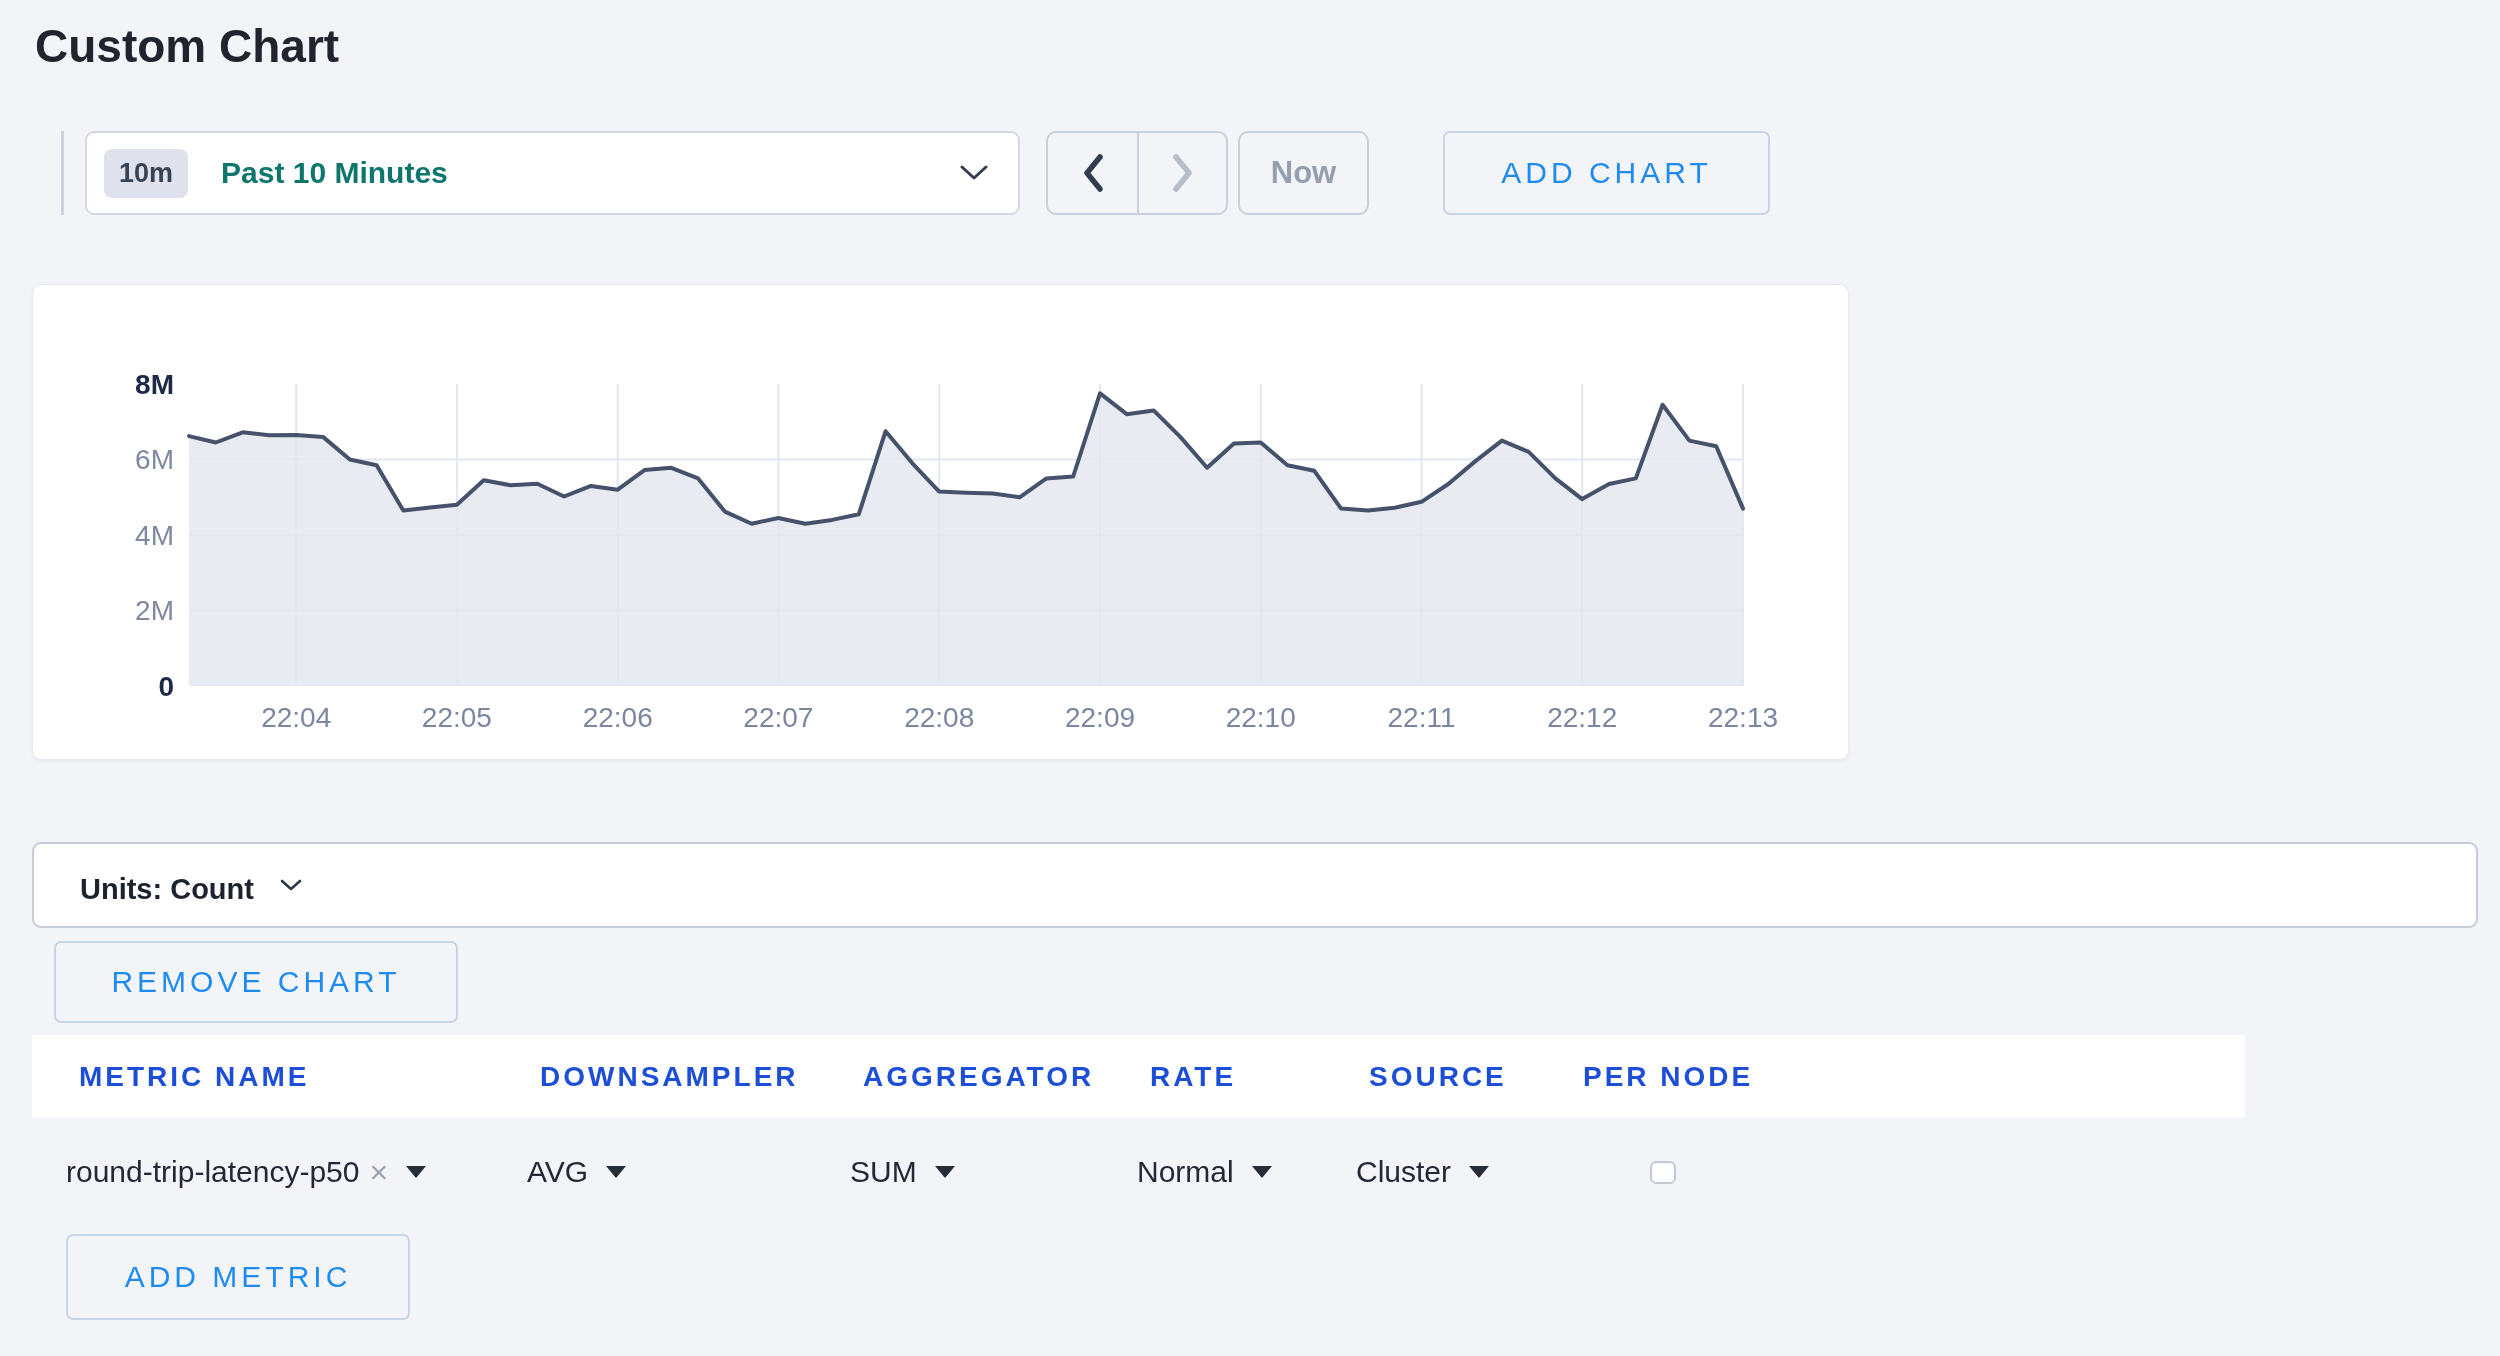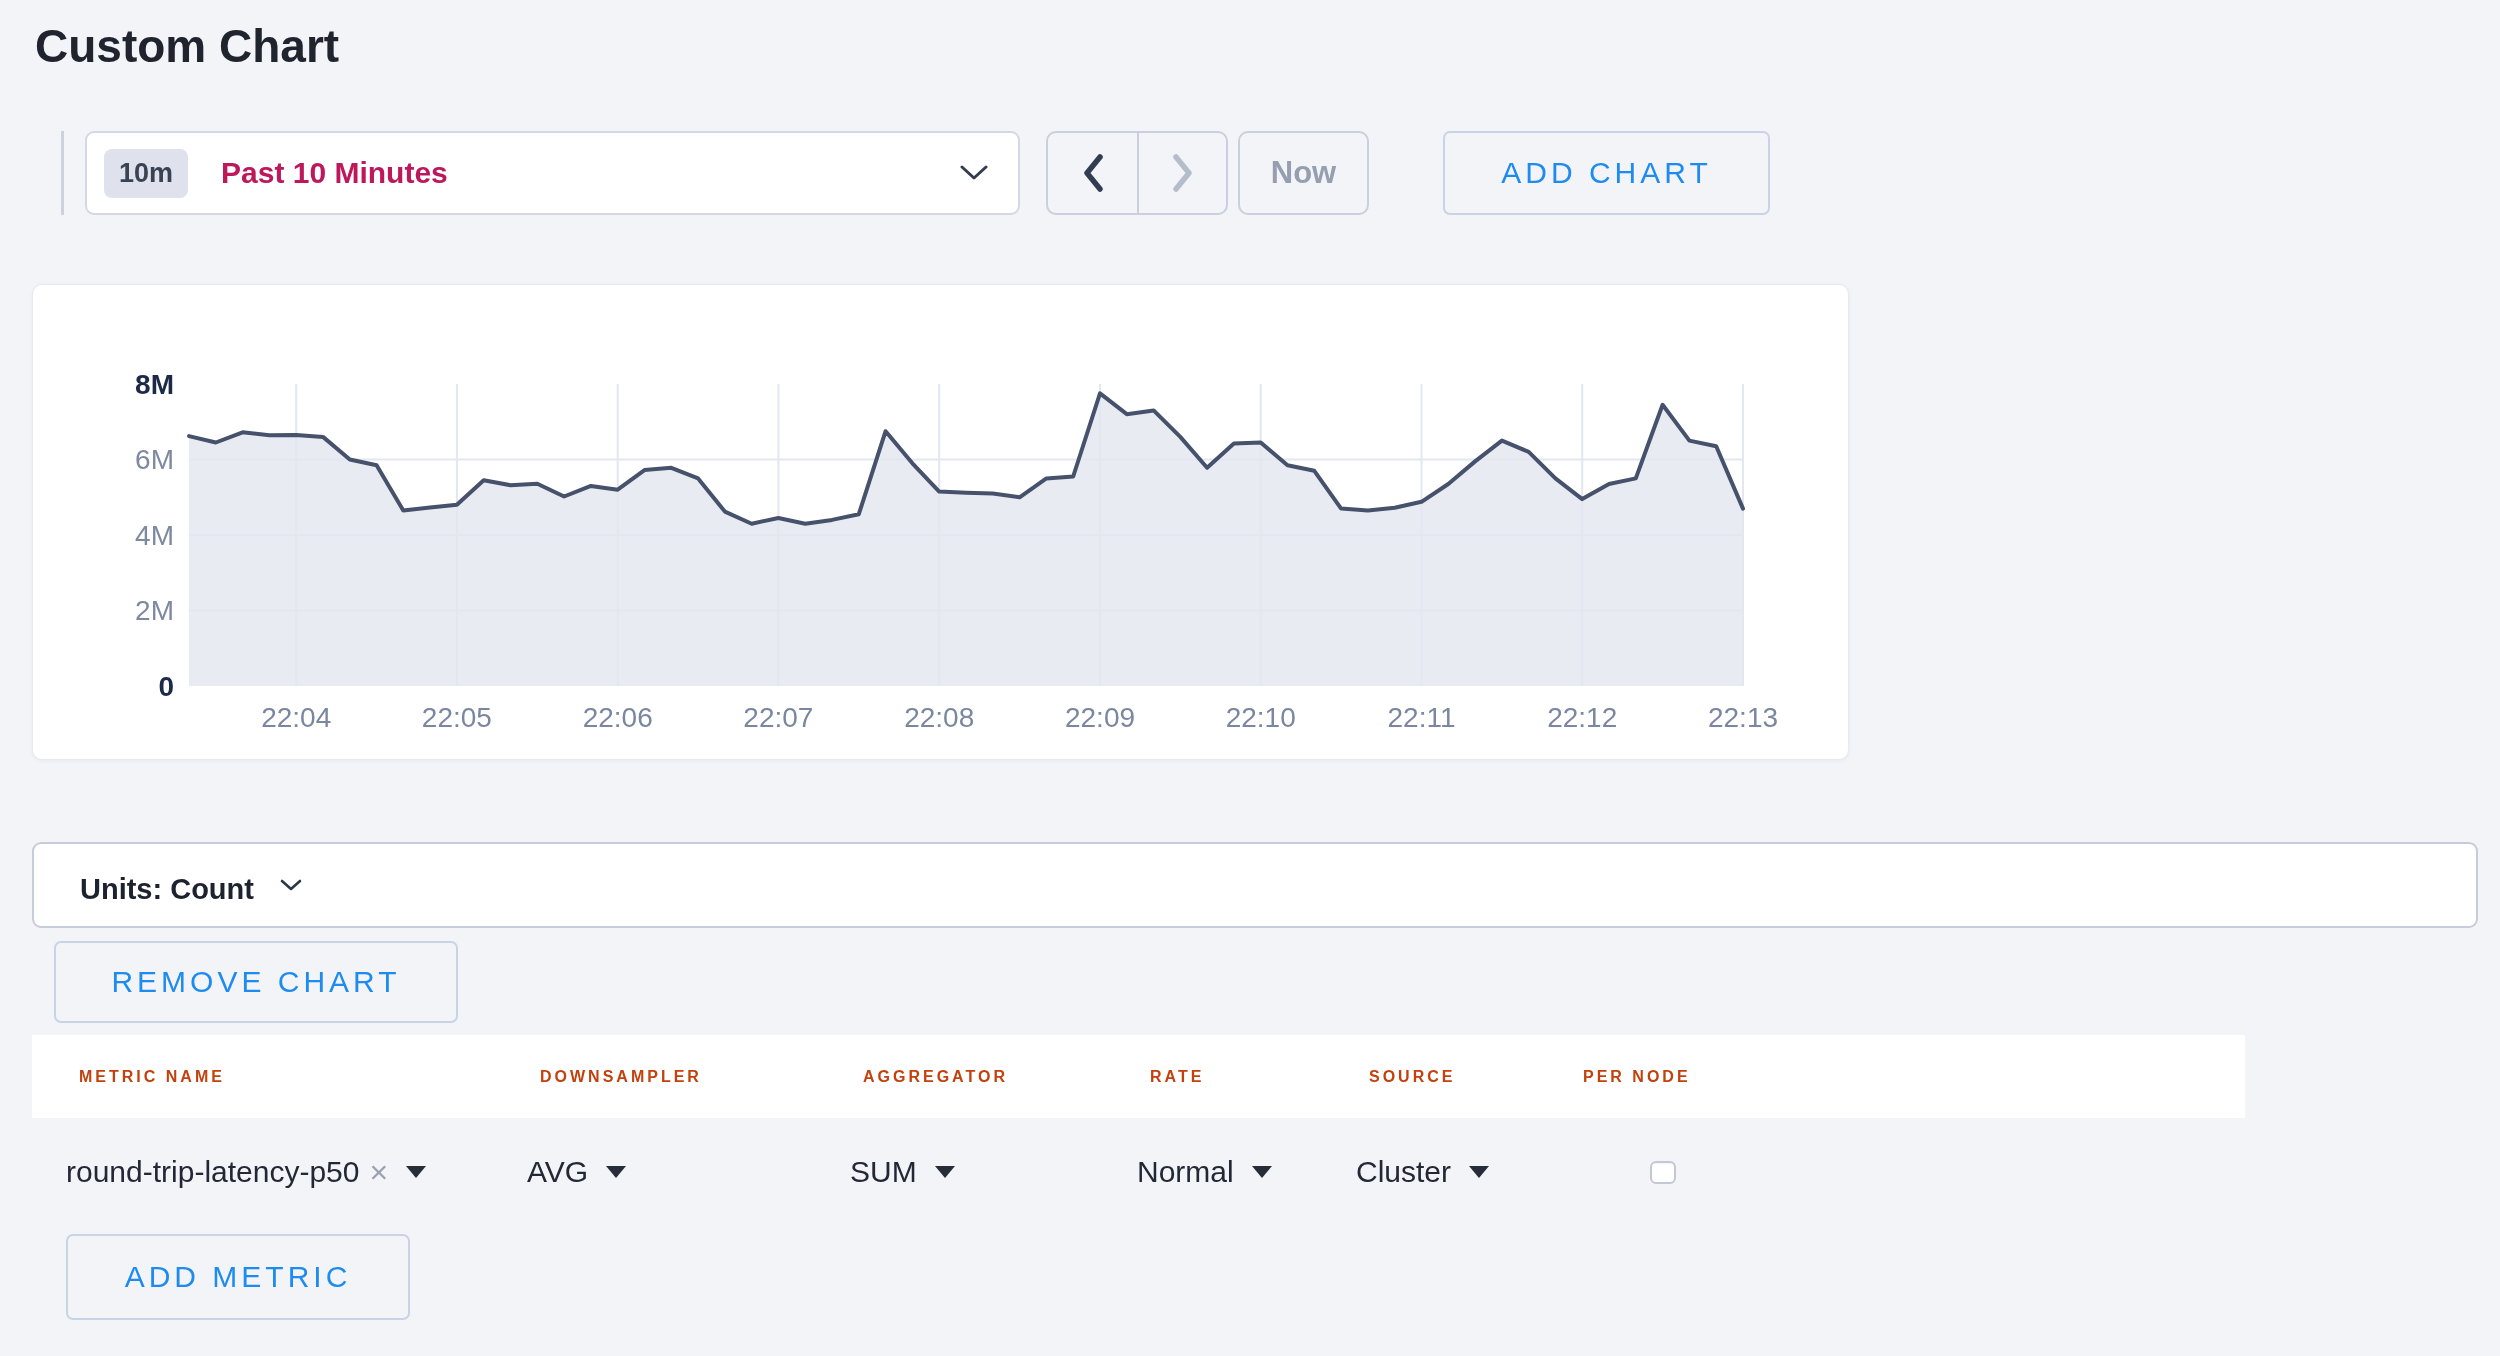--- a/index.html
+++ b/index.html
@@ -31,21 +31,21 @@
     border:2px solid #d3d8e4; border-radius:9px;
     display:flex; align-items:center;
     padding:0 30px 0 17px;
     cursor:pointer;
   }
   .time-badge {
     background:#dfe2ed; border-radius:8px;
     font-size:27px; font-weight:700; color:#3a4354;
     padding:11px 15px; line-height:1;
   }
-  .time-label { margin-left:33px; font-size:30px; font-weight:700; color:#be185d; }
+  .time-label { margin-left:33px; font-size:30px; font-weight:700; color:#0f766e; }
   .spacer { flex:1; }
 
   .pager {
     display:flex; margin-left:26px;
     border:2px solid #c9cfde; border-radius:10px;
     overflow:hidden; width:182px;
   }
   .pager-btn { width:50%; display:flex; align-items:center; justify-content:center; cursor:pointer; }
   .pager-btn + .pager-btn { border-left:2px solid #c9cfde; }
 
@@ -95,22 +95,22 @@
 
   
   .metrics-header, .metric-row {
     display:grid;
     grid-template-columns:461px 323px 287px 219px 214px 273px 436px;
     align-items:center;
   }
   .metrics-header { margin-top:12px; width:2213px; height:83px; background:#ffffff; }
   .metrics-header .hcell {
     padding-left:47px;
-    font-size:16px; font-weight:700; letter-spacing:3px;
-    color:#c2410c; white-space:nowrap;
+    font-size:28px; font-weight:700; letter-spacing:3px;
+    color:#1d4ed8; white-space:nowrap;
   }
   .metric-row { width:2213px; height:108px; }
   .metric-row .cell { padding-left:34px; display:flex; align-items:flex-start; white-space:nowrap; }
   .value-select { display:flex; align-items:center; cursor:pointer; }
   .value-text { font-size:30px; color:#222836; }
   .clear-x { font-size:32px; color:#98a1b3; margin-left:10px; cursor:pointer; line-height:1; }
   .caret-down {
     width:0; height:0; margin-left:18px;
     border-left:10px solid transparent; border-right:10px solid transparent;
     border-top:12px solid #262c38;

